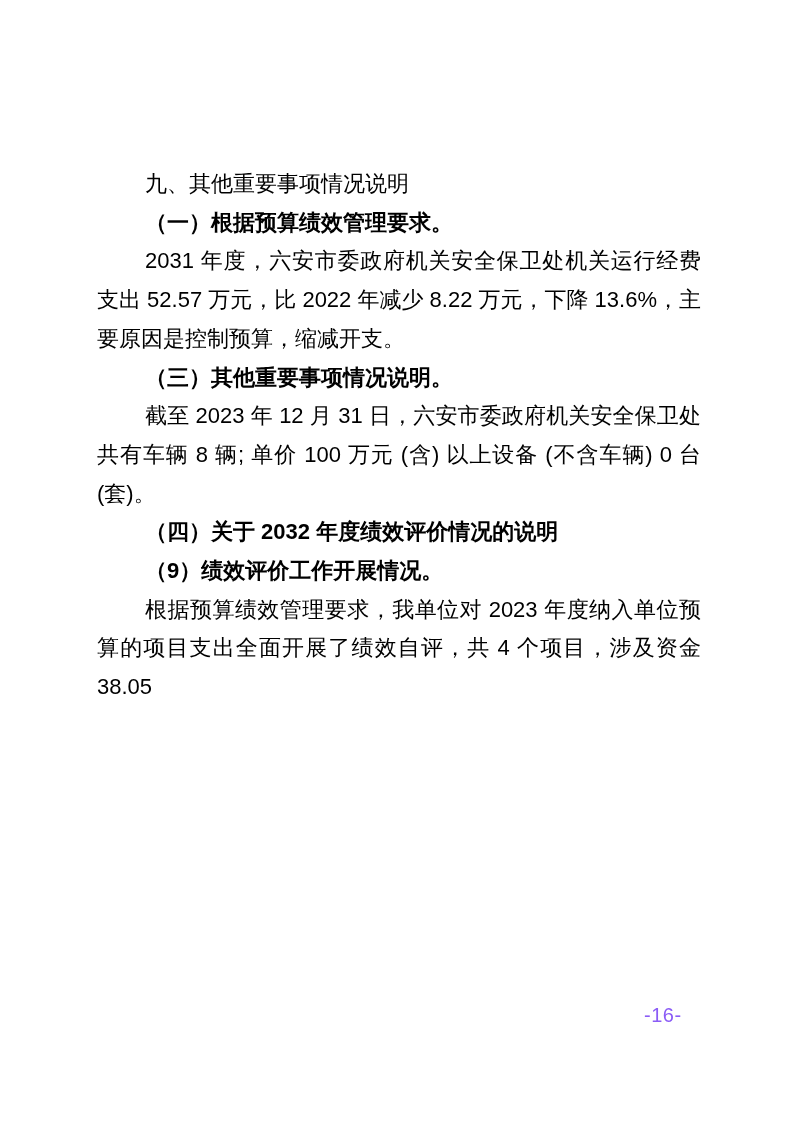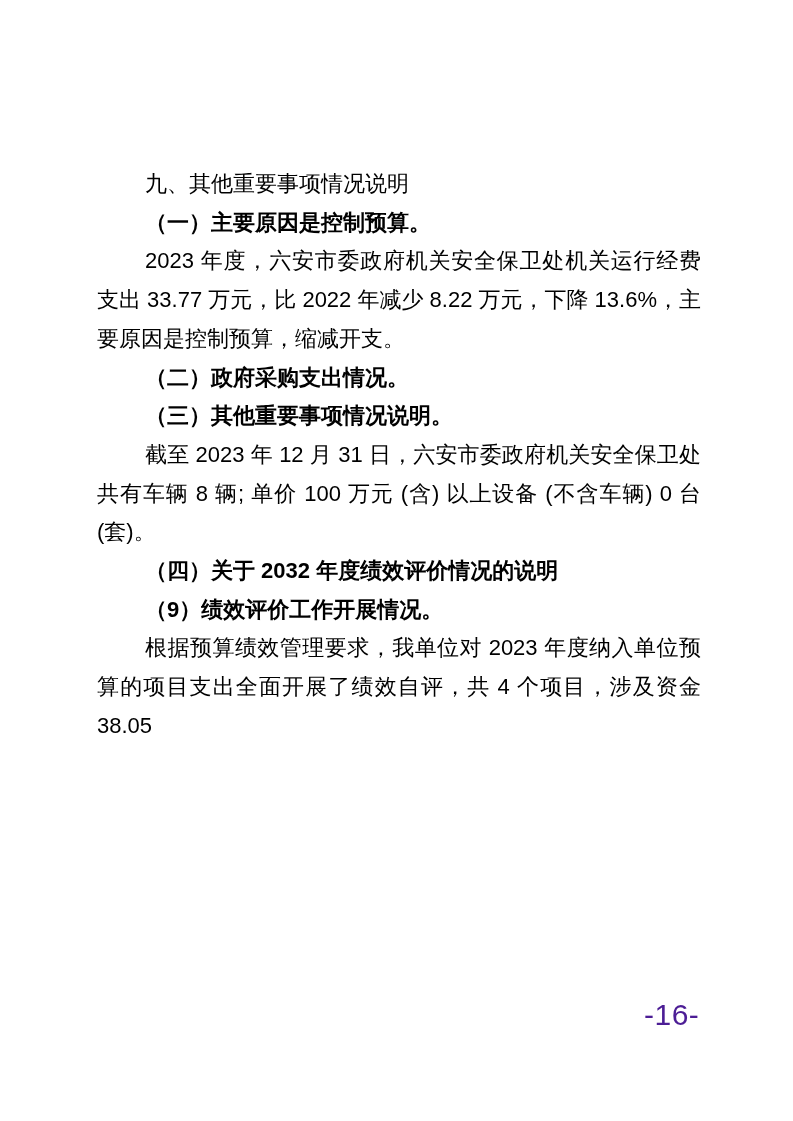--- a/index.html
+++ b/index.html
@@ -38,36 +38,35 @@
   .sub-heading {
     font-weight: 700;
   }
   .body-para {
     font-weight: 400;
   }
   .page-number {
     position: absolute;
     top: 989px;
     left: 644px;
-    font-size: 30px;
+    font-size: 20px;
     line-height: 26px;
     font-weight: 400;
-    color: #4c1d95;
+    color: #8b5cf6;
     letter-spacing: 0.5px;
   }
 </style>
 </head>
 <body>
 
 <div class="page">
   <div class="doc-content">
     <div class="doc-block section-title">九、其他重要事项情况说明</div>
-    <div class="doc-block sub-heading">（一）主要原因是控制预算。</div>
-    <div class="doc-block body-para">2023 年度，六安市委政府机关安全保卫处机关运行经费支出 33.77 万元，比 2022 年减少 8.22 万元，下降 13.6%，主要原因是控制预算，缩减开支。</div>
-    <div class="doc-block sub-heading">（二）政府采购支出情况。</div>
+    <div class="doc-block sub-heading">（一）根据预算绩效管理要求。</div>
+    <div class="doc-block body-para">2031 年度，六安市委政府机关安全保卫处机关运行经费支出 52.57 万元，比 2022 年减少 8.22 万元，下降 13.6%，主要原因是控制预算，缩减开支。</div>
     <div class="doc-block sub-heading">（三）其他重要事项情况说明。</div>
     <div class="doc-block body-para">截至 2023 年 12 月 31 日，六安市委政府机关安全保卫处共有车辆 8 辆; 单价 100 万元 (含) 以上设备 (不含车辆) 0 台(套)。</div>
     <div class="doc-block sub-heading">（四）关于 2032 年度绩效评价情况的说明</div>
     <div class="doc-block sub-heading">（9）绩效评价工作开展情况。</div>
     <div class="doc-block body-para">根据预算绩效管理要求，我单位对 2023 年度纳入单位预算的项目支出全面开展了绩效自评，共 4 个项目，涉及资金 38.05</div>
   </div>
   <div class="page-number">-16-</div>
 </div>
 
 </body></html>

